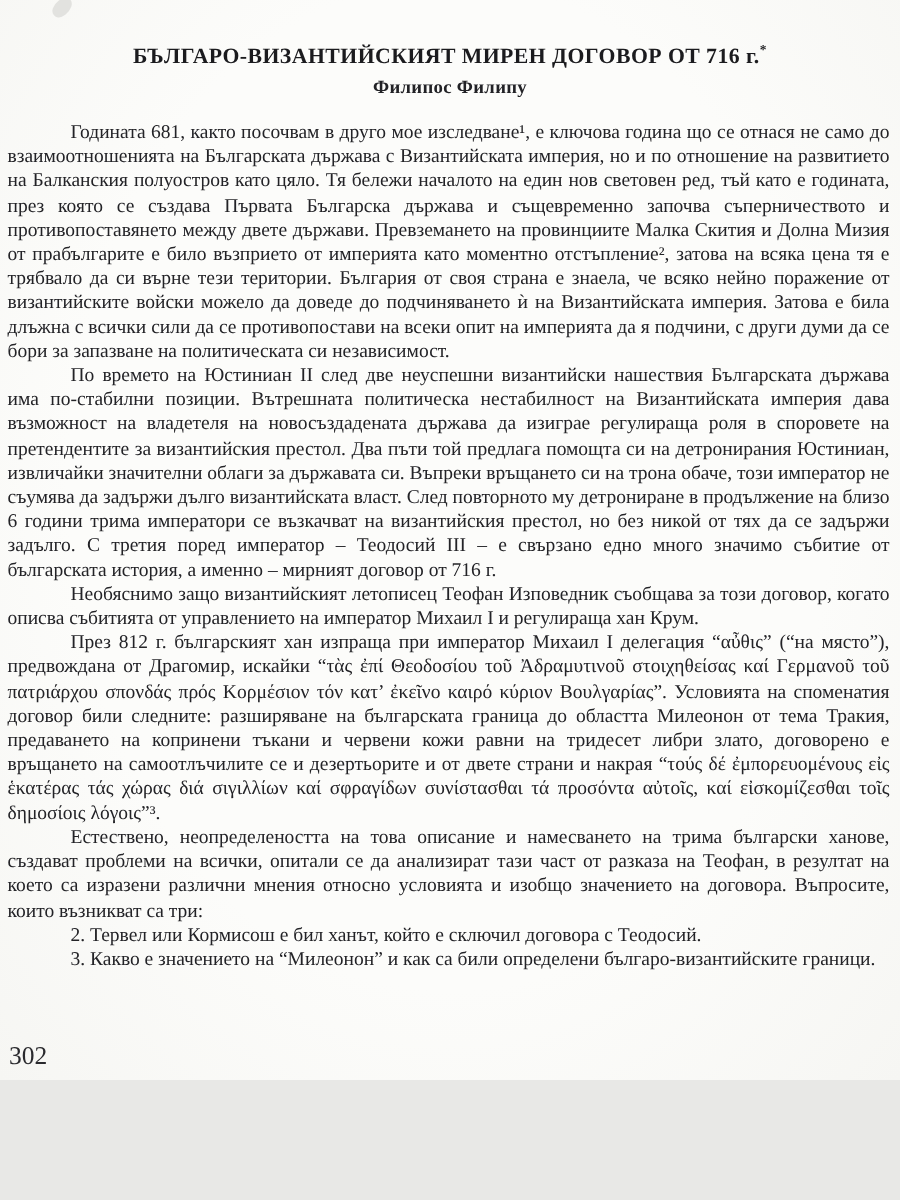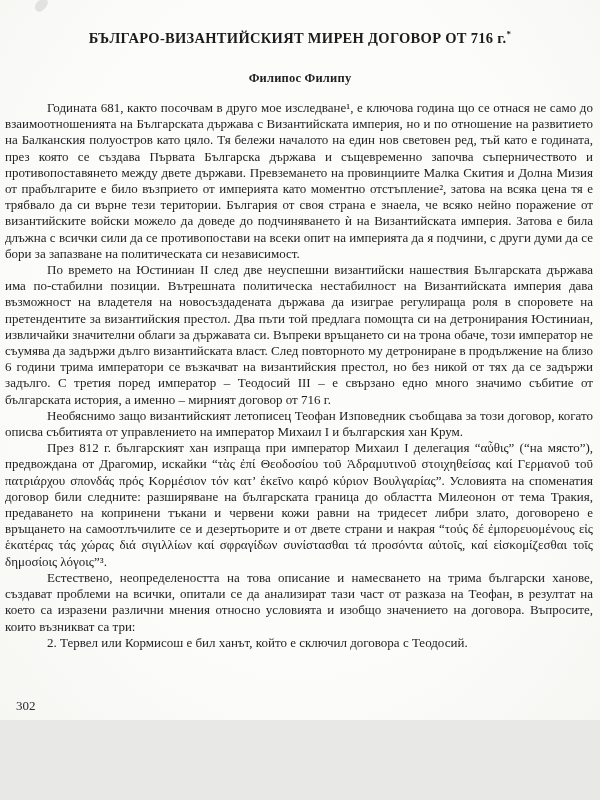--- a/index.html
+++ b/index.html
@@ -39,61 +39,62 @@
     letter-spacing: 0.3px;
     line-height: 17px;
     color: #1b1b1e;
   }
   .title .fnmark {
     font-size: 9px;
     vertical-align: super;
     line-height: 0;
   }
   .author {
-    margin-top: 24px;
+    margin-top: 4px;
     text-align: center;
     font-size: 12.5px;
     font-weight: bold;
     letter-spacing: 0.2px;
     color: #222226;
   }
   .body {
     margin: 14px 7px 0 5px;
     font-size: 13px;
     line-height: 16.2px;
     text-align: justify;
     color: #232327;
   }
   .body p {
     margin: 0;
     text-indent: 42px;
   }
   .page-number {
     position: absolute;
-    left: 16px;
+    left: 6px;
     bottom: 6px;
-    font-size: 13px;
+    font-size: 17px;
     color: #2a2a2e;
   }
 </style>
 </head>
 <body>
 
 <div class="page">
 
   <div class="smudge"></div>
 
   <h1 class="title"><span>БЪЛГАРО-ВИЗАНТИЙСКИЯТ МИРЕН ДОГОВОР ОТ 716 г.</span><sup class="fnmark">*</sup></h1>
 
   <div class="author">Филипос Филипу</div>
 
   <div class="body">
     <p>Годината 681, както посочвам в друго мое изследване¹, е ключова година що се отнася не само до взаимоотношенията на Българската държава с Византийската империя, но и по отношение на развитието на Балканския полуостров като цяло. Тя бележи началото на един нов световен ред, тъй като е годината, през която се създава Първата Българска държава и същевременно започва съперничеството и противопоставянето между двете държави. Превземането на провинциите Малка Скития и Долна Мизия от прабългарите е било възприето от империята като моментно отстъпление², затова на всяка цена тя е трябвало да си върне тези територии. България от своя страна е знаела, че всяко нейно поражение от византийските войски можело да доведе до подчиняването ѝ на Византийската империя. Затова е била длъжна с всички сили да се противопостави на всеки опит на империята да я подчини, с други думи да се бори за запазване на политическата си независимост.</p>
     <p>По времето на Юстиниан II след две неуспешни византийски нашествия Българската държава има по-стабилни позиции. Вътрешната политическа нестабилност на Византийската империя дава възможност на владетеля на новосъздадената държава да изиграе регулираща роля в споровете на претендентите за византийския престол. Два пъти той предлага помощта си на детронирания Юстиниан, извличайки значителни облаги за държавата си. Въпреки връщането си на трона обаче, този император не съумява да задържи дълго византийската власт. След повторното му детрониране в продължение на близо 6 години трима императори се възкачват на византийския престол, но без никой от тях да се задържи задълго. С третия поред император – Теодосий III – е свързано едно много значимо събитие от българската история, а именно – мирният договор от 716 г.</p>
-    <p>Необяснимо защо византийският летописец Теофан Изповедник съобщава за този договор, когато описва събитията от управлението на император Михаил I и българския хан Крум.</p>
+    <p>Необяснимо защо византийският летописец Теофан Изповедник съобщава за този договор, когато описва събитията от управлението на император Михаил I и регулираща хан Крум.</p>
     <p>През 812 г. българският хан изпраща при император Михаил I делегация “αὖθις” (“на място”), предвождана от Драгомир, искайки “τὰς ἐπί Θεοδοσίου τοῦ Ἀδραμυτινοῦ στοιχηθείσας καί Γερμανοῦ τοῦ πατριάρχου σπονδάς πρός Κορμέσιον τόν κατ’ ἐκεῖνο καιρό κύριον Βουλγαρίας”. Условията на споменатия договор били следните: разширяване на българската граница до областта Милеонон от тема Тракия, предаването на копринени тъкани и червени кожи равни на тридесет либри злато, договорено е връщането на самоотлъчилите се и дезертьорите и от двете страни и накрая “τούς δέ ἐμπορευομένους εἰς ἑκατέρας τάς χώρας διά σιγιλλίων καί σφραγίδων συνίστασθαι τά προσόντα αὐτοῖς, καί εἰσκομίζεσθαι τοῖς δημοσίοις λόγοις”³.</p>
     <p>Естествено, неопределеността на това описание и намесването на трима български ханове, създават проблеми на всички, опитали се да анализират тази част от разказа на Теофан, в резултат на което са изразени различни мнения относно условията и изобщо значението на договора. Въпросите, които възникват са три:</p>
     <p>2. Тервел или Кормисош е бил ханът, който е сключил договора с Теодосий.</p>
+    <p>3. Какво е значението на “Милеонон” и как са били определени българо-византийските граници.</p>
   </div>
 
   <div class="page-number">302</div>
 
 </div>
 
 </body></html>

